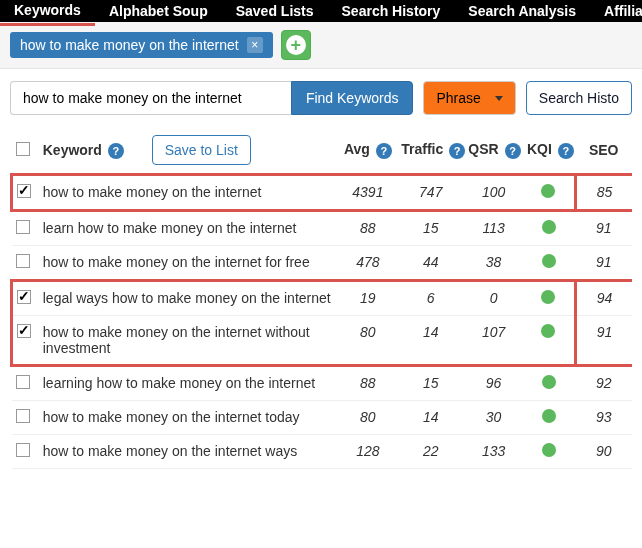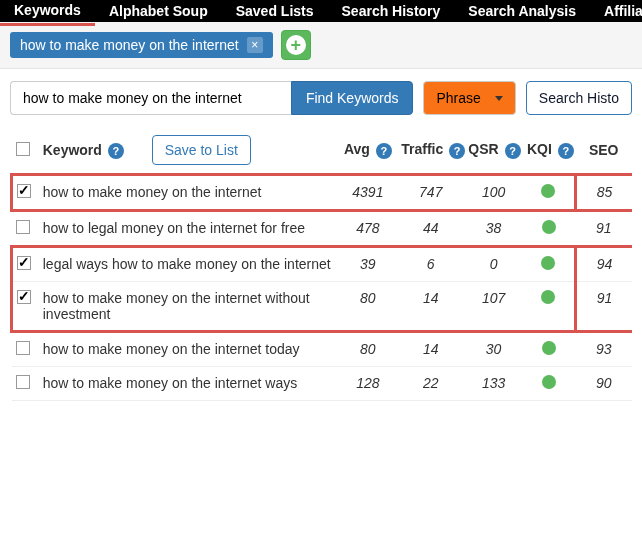--- a/index.html
+++ b/index.html
@@ -110,44 +110,62 @@
           <td><span class="cb checked"></span></td>
           <td class="kw">how to make money on the internet</td>
           <td class="num">4391</td>
           <td class="num">747</td>
           <td class="num">100</td>
           <td class="num seo-cell-border"><span class="kqi-dot kqi-green"></span></td>
           <td class="num">85</td>
         </tr>
         <tr class="">
           <td><span class="cb"></span></td>
-          <td class="kw">how to legal money on the internet for free</td>
+          <td class="kw">learn how to make money on the internet</td>
+          <td class="num">88</td>
+          <td class="num">15</td>
+          <td class="num">113</td>
+          <td class="num"><span class="kqi-dot kqi-green"></span></td>
+          <td class="num">91</td>
+        </tr>
+        <tr class="">
+          <td><span class="cb"></span></td>
+          <td class="kw">how to make money on the internet for free</td>
           <td class="num">478</td>
           <td class="num">44</td>
           <td class="num">38</td>
           <td class="num"><span class="kqi-dot kqi-green"></span></td>
           <td class="num">91</td>
         </tr>
         <tr class="hl hl-top">
           <td><span class="cb checked"></span></td>
           <td class="kw">legal ways how to make money on the internet</td>
-          <td class="num">39</td>
+          <td class="num">19</td>
           <td class="num">6</td>
           <td class="num">0</td>
           <td class="num seo-cell-border"><span class="kqi-dot kqi-green"></span></td>
           <td class="num">94</td>
         </tr>
         <tr class="hl hl-bot">
           <td><span class="cb checked"></span></td>
           <td class="kw">how to make money on the internet without investment</td>
           <td class="num">80</td>
           <td class="num">14</td>
           <td class="num">107</td>
           <td class="num seo-cell-border"><span class="kqi-dot kqi-green"></span></td>
           <td class="num">91</td>
+        </tr>
+        <tr class="">
+          <td><span class="cb"></span></td>
+          <td class="kw">learning how to make money on the internet</td>
+          <td class="num">88</td>
+          <td class="num">15</td>
+          <td class="num">96</td>
+          <td class="num"><span class="kqi-dot kqi-green"></span></td>
+          <td class="num">92</td>
         </tr>
         <tr class="">
           <td><span class="cb"></span></td>
           <td class="kw">how to make money on the internet today</td>
           <td class="num">80</td>
           <td class="num">14</td>
           <td class="num">30</td>
           <td class="num"><span class="kqi-dot kqi-green"></span></td>
           <td class="num">93</td>
         </tr>

